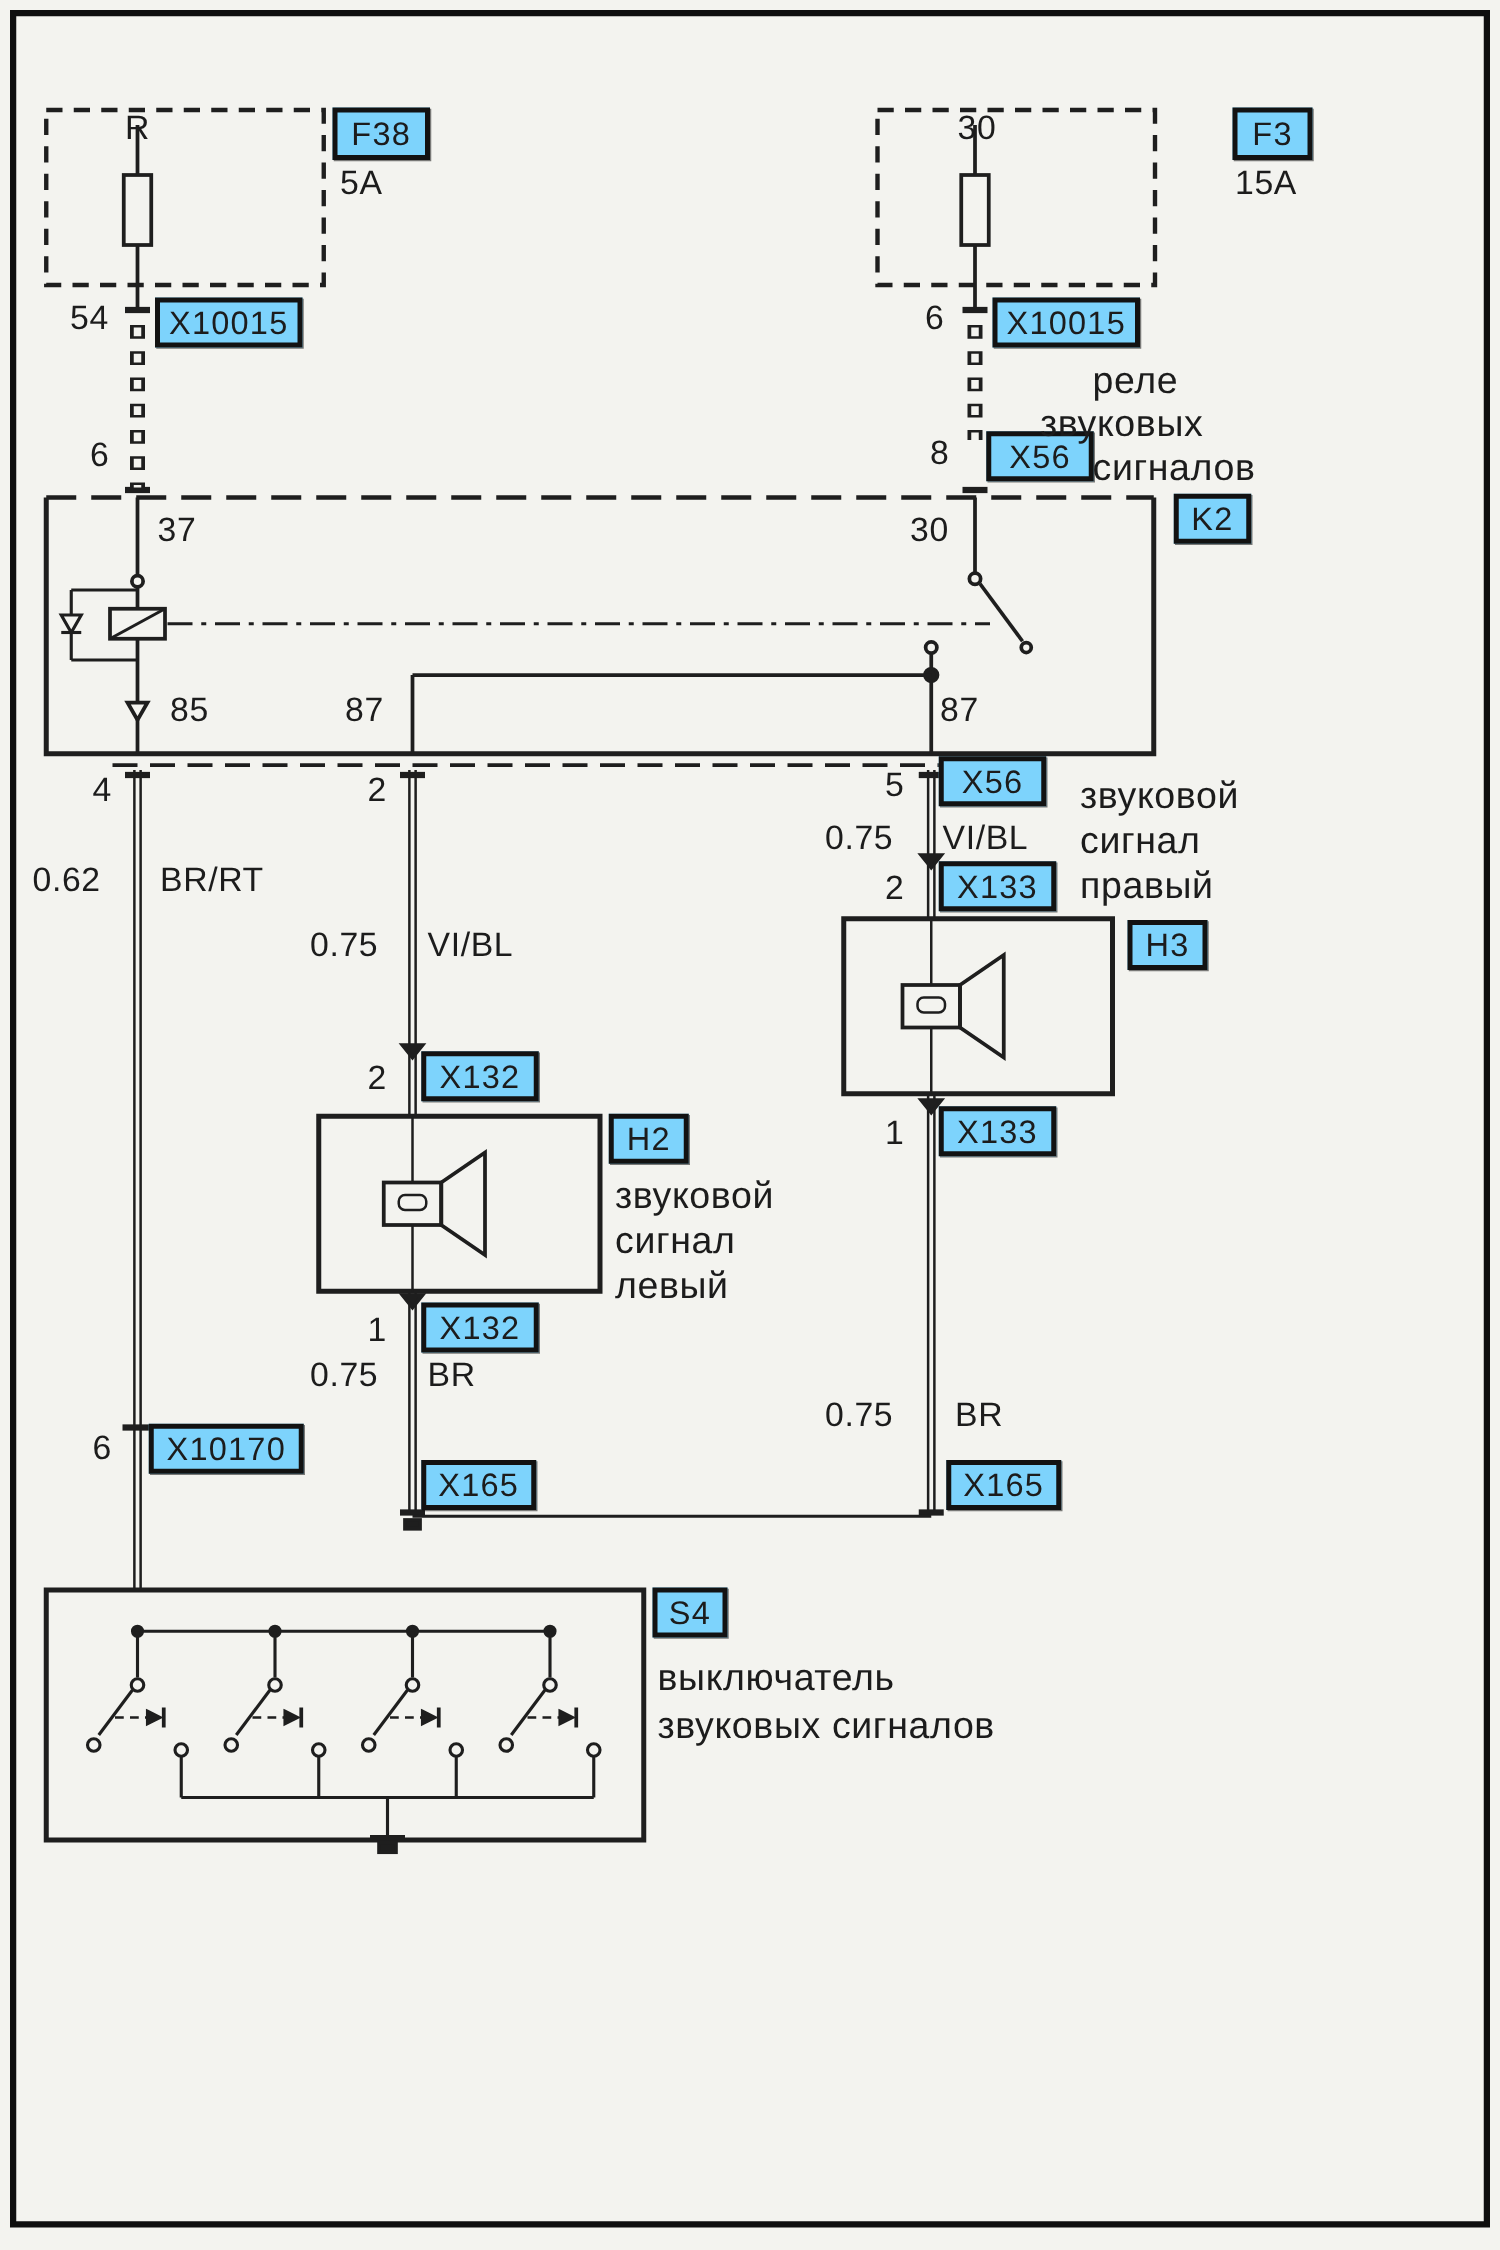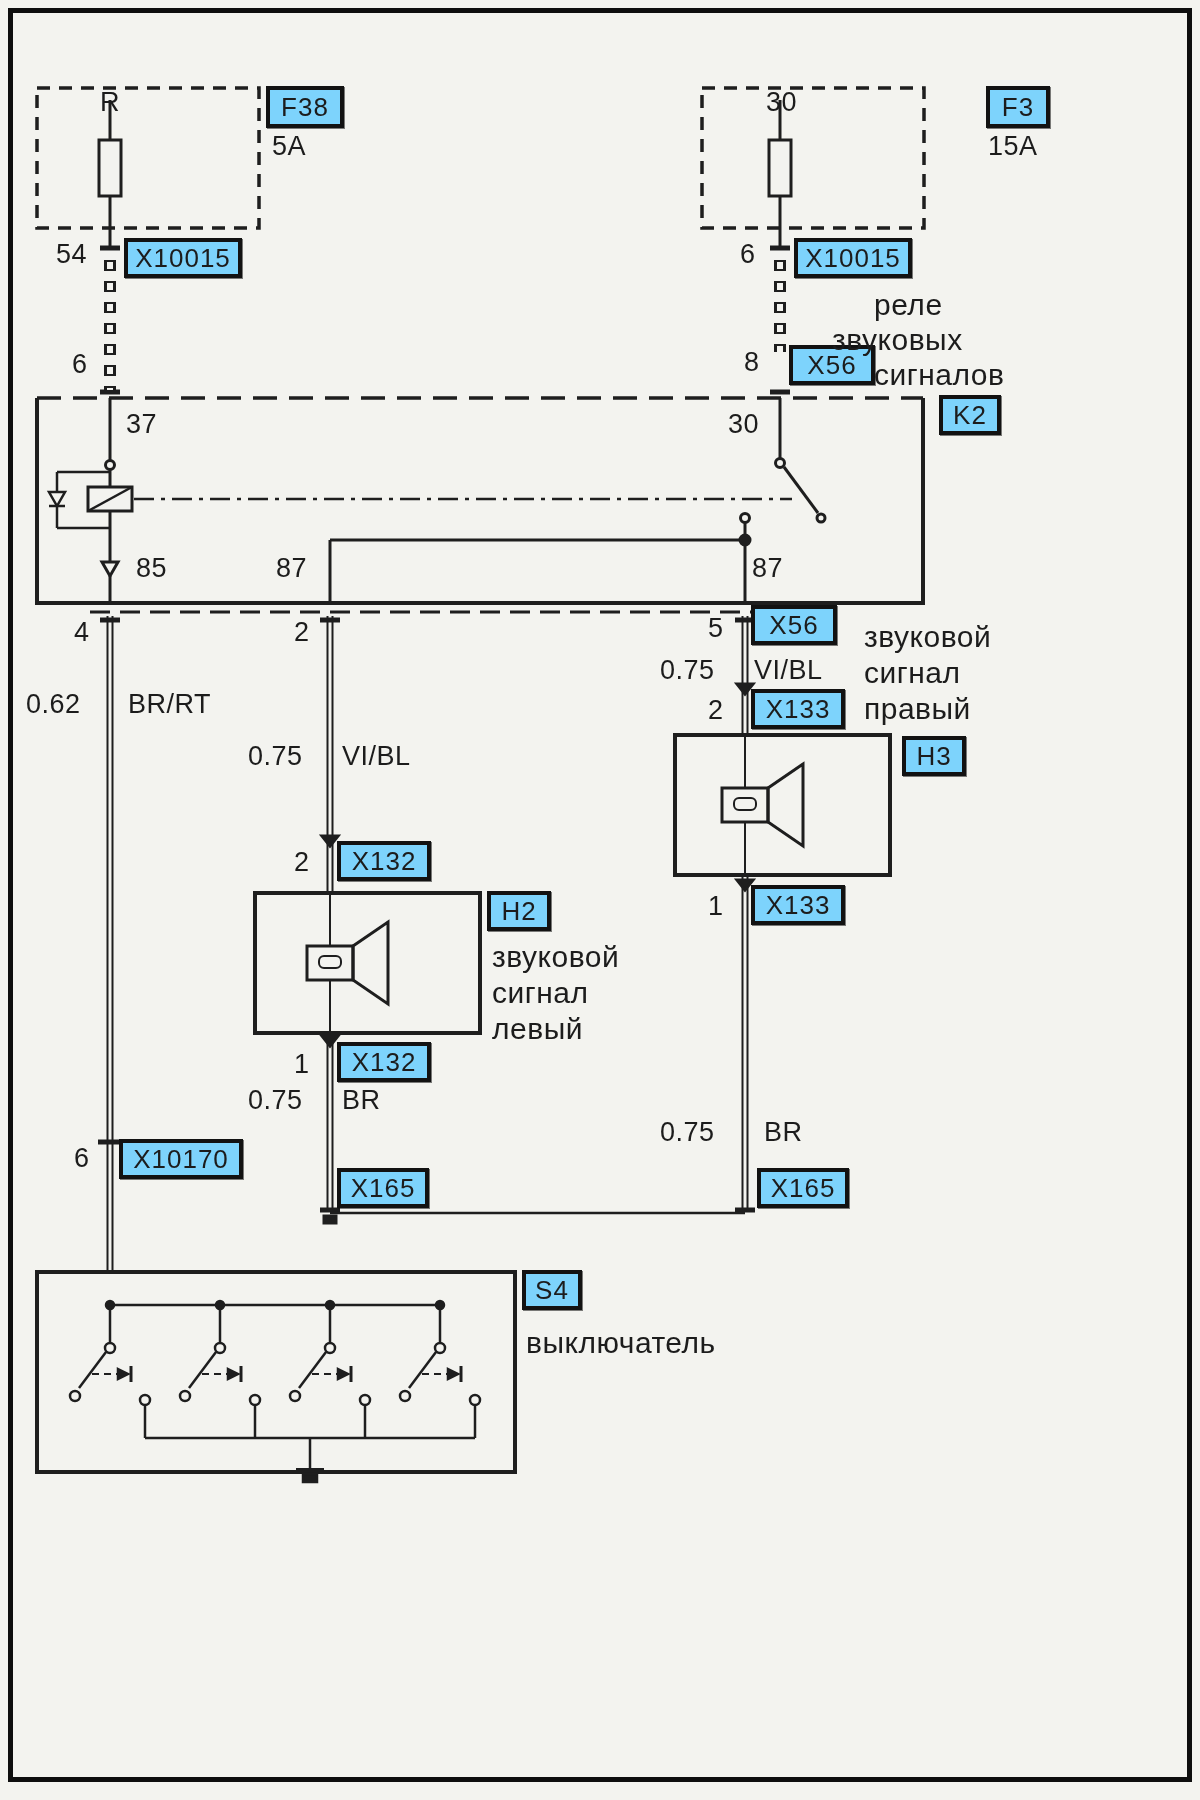--- a/index.html
+++ b/index.html
@@ -264,13 +264,14 @@
   <div class="lbl big" style="left:864px;top:692px">правый</div>
   <div class="tag" style="left:902px;top:736px;width:56px;height:32px">H3</div>
 
   <div class="tag" style="left:487px;top:891px;width:56px;height:32px">H2</div>
   <div class="lbl big" style="left:492px;top:940px">звуковой</div>
   <div class="lbl big" style="left:492px;top:976px">сигнал</div>
   <div class="lbl big" style="left:492px;top:1012px">левый</div>
 
   <div class="tag" style="left:522px;top:1270px;width:52px;height:32px">S4</div>
   <div class="lbl big" style="left:526px;top:1326px">выключатель</div>
+  <div class="lbl big" style="left:526px;top:1364px">звуковых сигналов</div>
 </div>
 
 </body></html>

